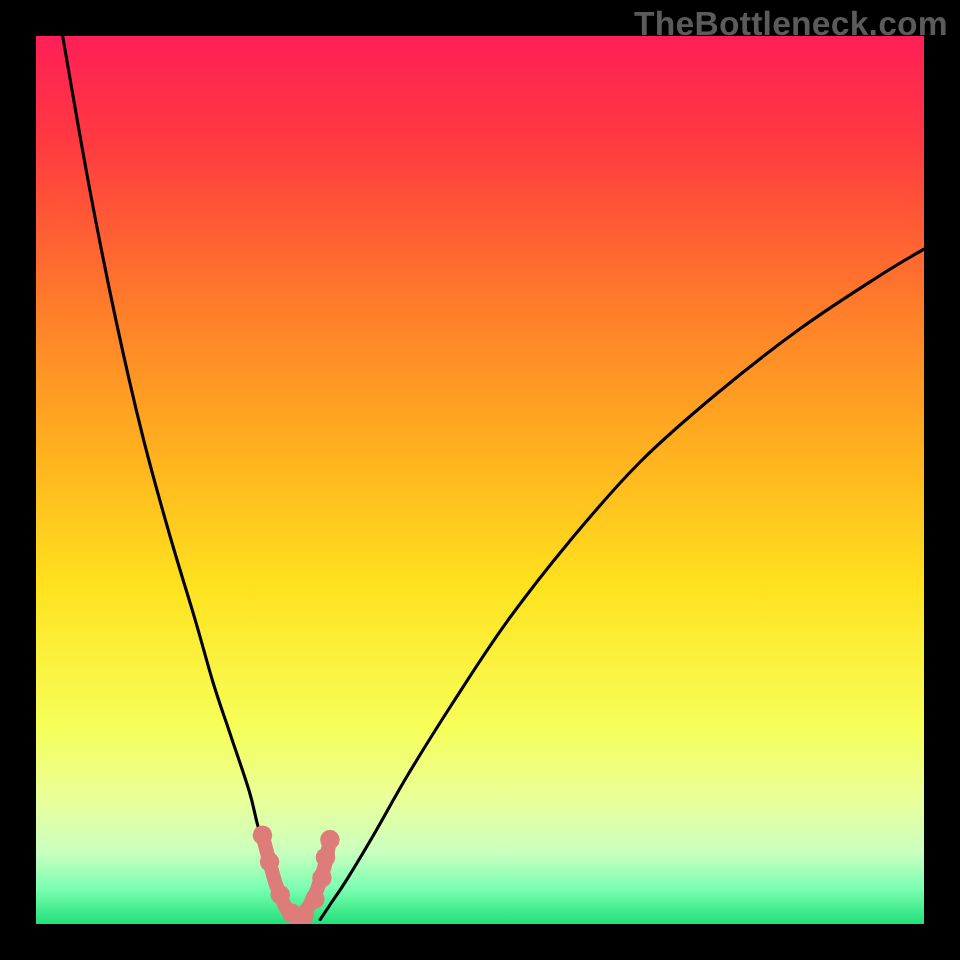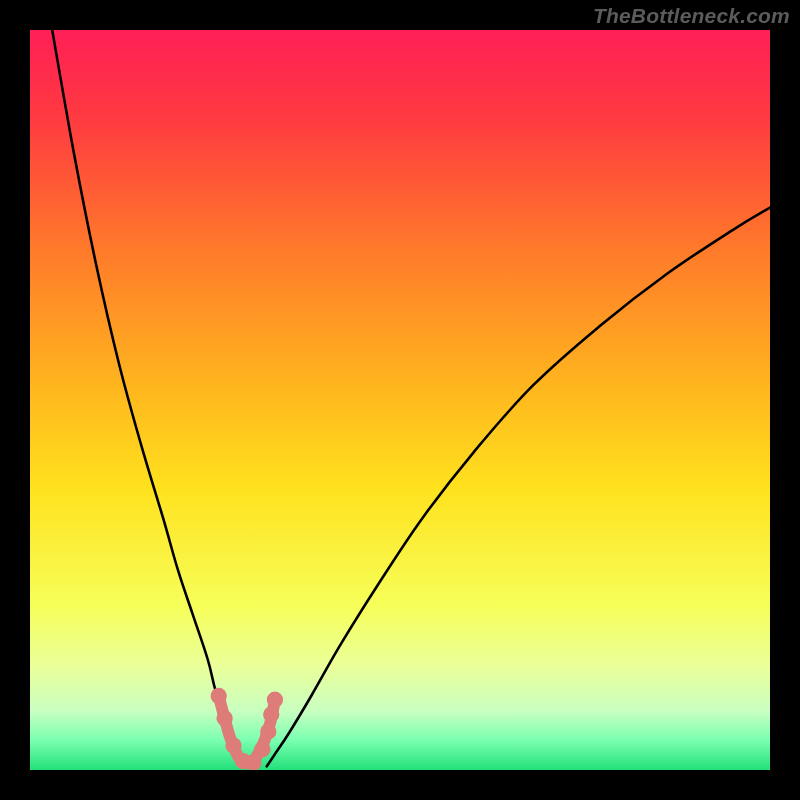--- a/index.html
+++ b/index.html
@@ -36,26 +36,25 @@
     left: 0;
     top: 0;
     width: 100%;
     height: 100%;
   }
   .watermark {
     position: absolute;
     top: 4px;
     right: 10px;
     font-family: Arial, Helvetica, sans-serif;
-    font-size: 21px;
+    font-size: 28px;
     font-weight: 600;
     color: #5b5b5b;
     letter-spacing: 0.2px;
     pointer-events: none;
-    font-style: italic;
   }
 </style>
 </head>
 <body>
 
 <div class="frame">
 
   <div class="plot-area">
     <svg class="gradient-bg" viewBox="0 0 100 100" preserveAspectRatio="none">
       <defs>

